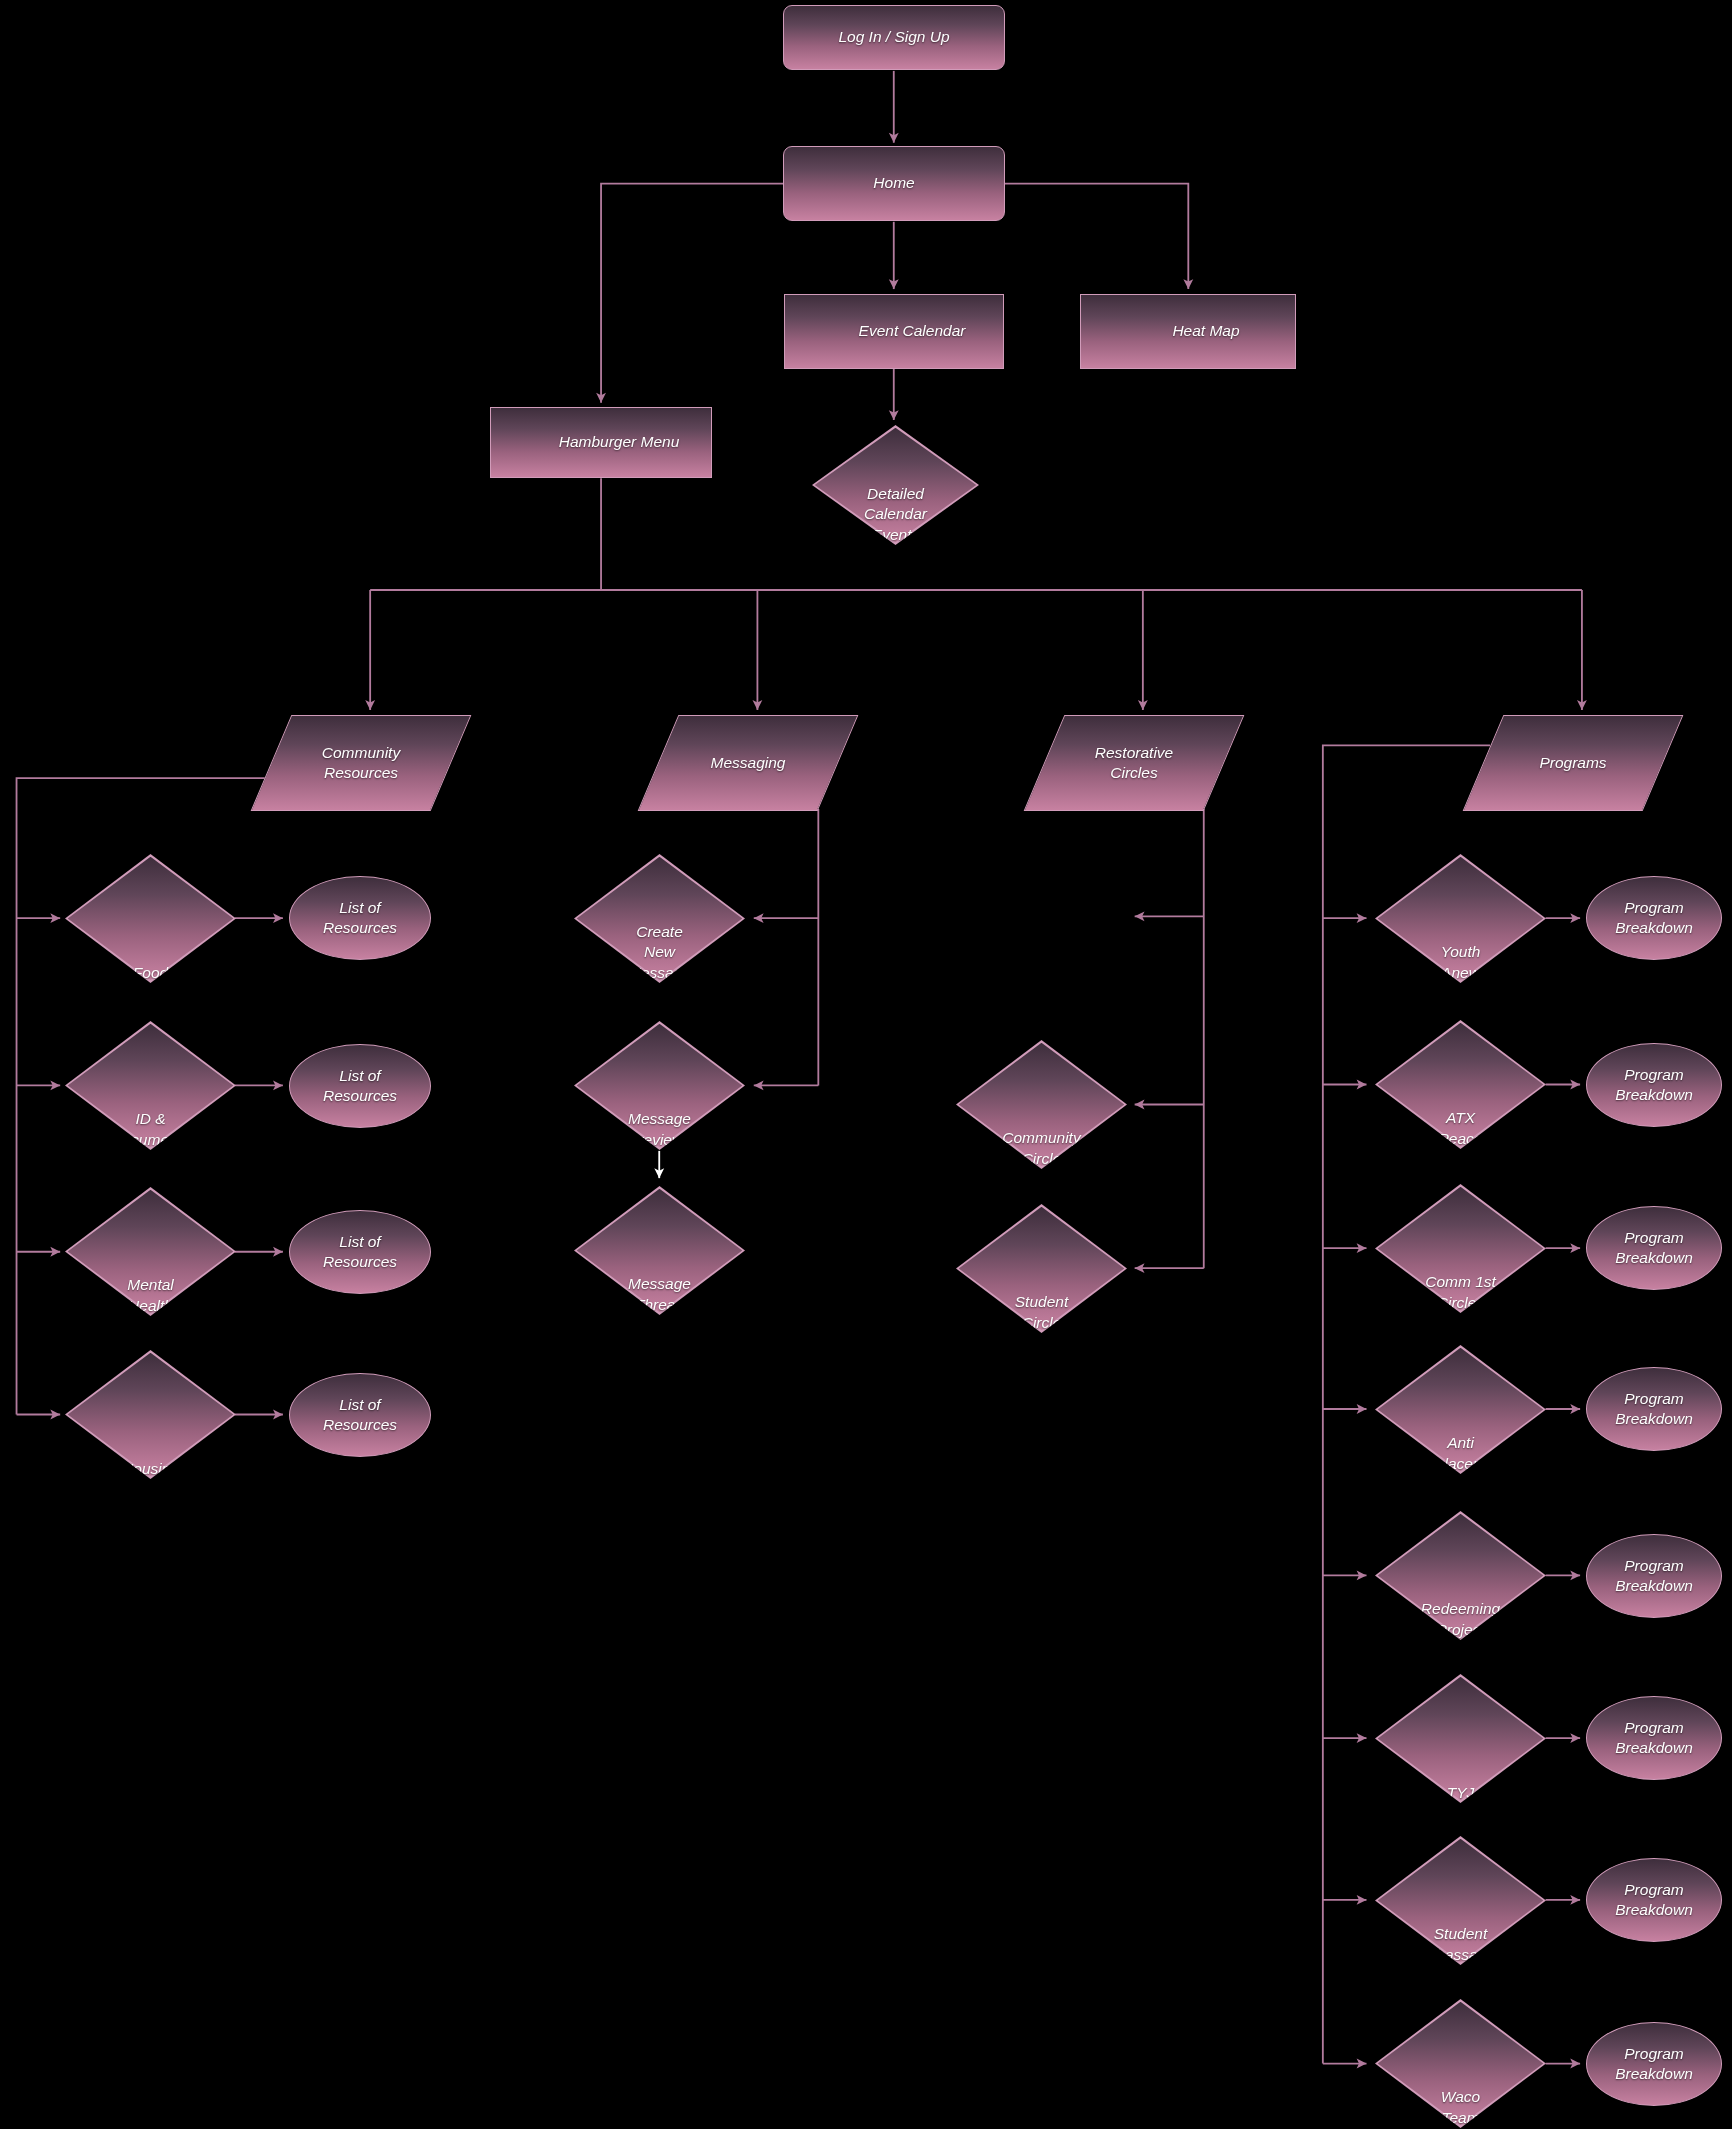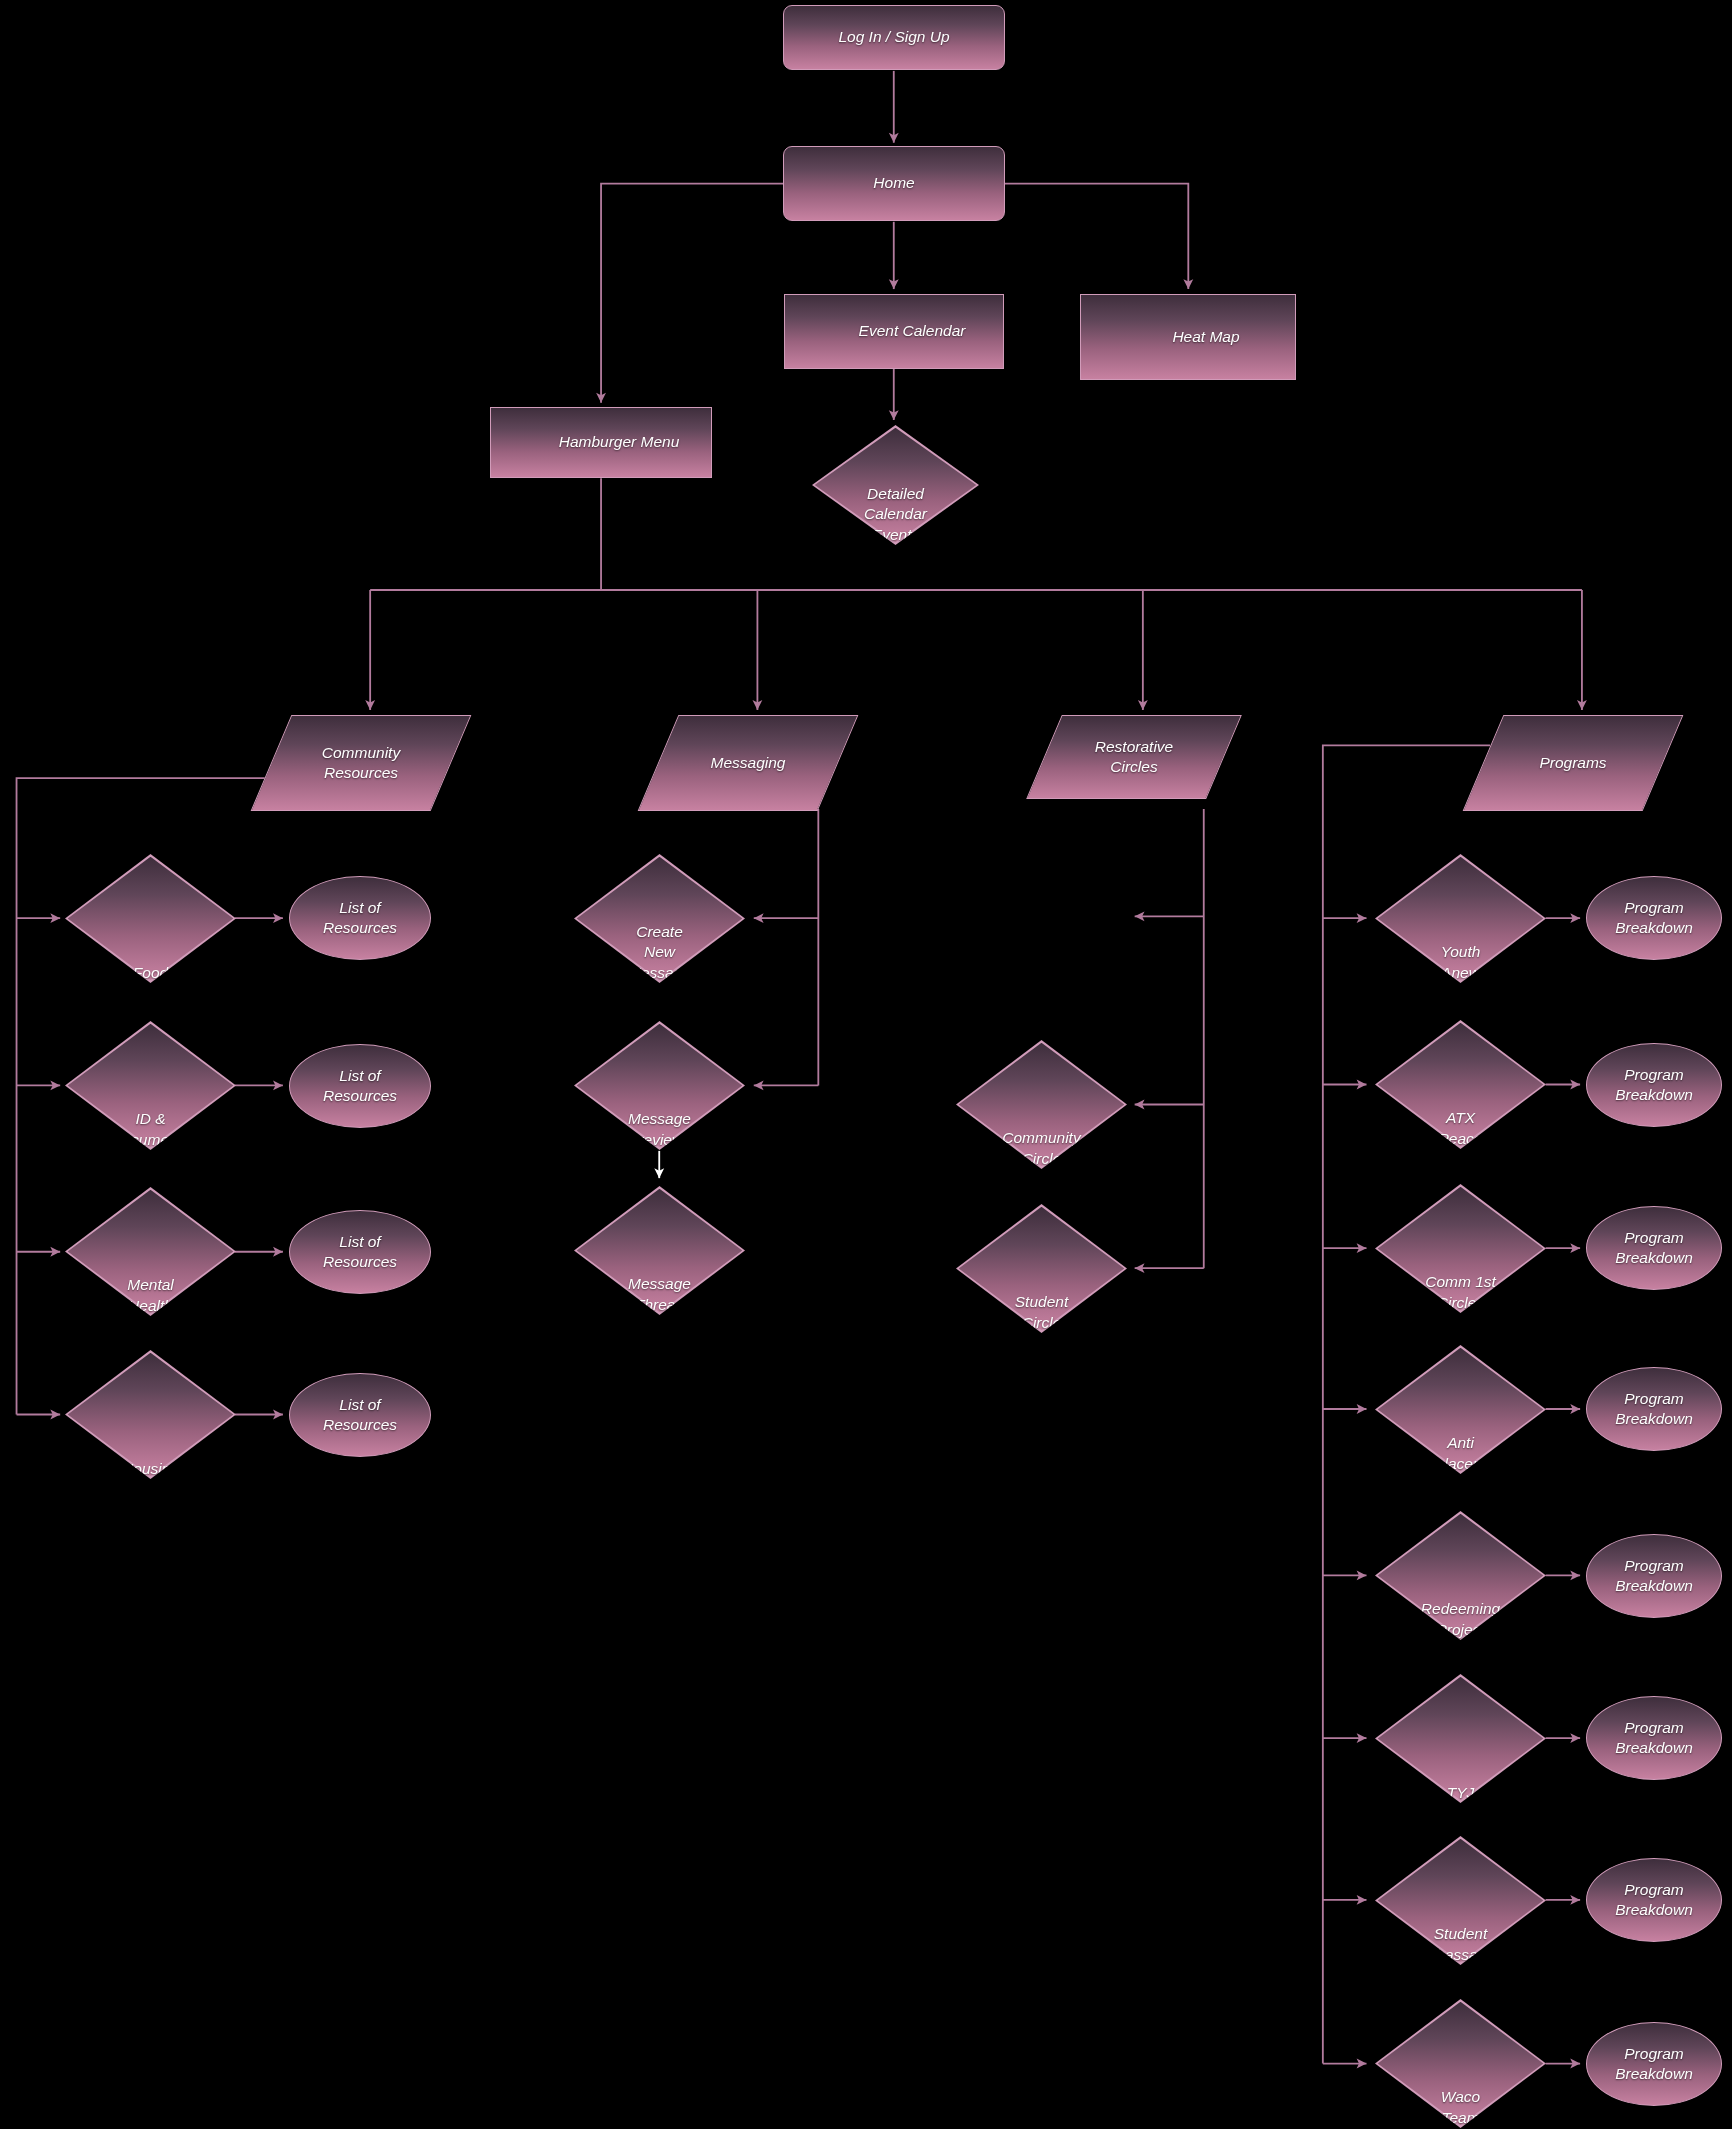--- a/index.html
+++ b/index.html
@@ -92,30 +92,30 @@
     <path d="M1700 1550 H1738" marker-end="url(#arrow)"></path>
     <path d="M1700 1733 H1738" marker-end="url(#arrow)"></path>
     <path d="M1700 1912 H1738" marker-end="url(#arrow)"></path>
     <path d="M1700 2090 H1738" marker-end="url(#arrow)"></path>
     <path d="M1700 2270 H1738" marker-end="url(#arrow)"></path>
   </svg>
 
   <div class="node rrect" style="left:783px;top:4.5px;width:222px;height:65px"><div class="lbl">Log In / Sign Up</div></div>
   <div class="node rrect" style="left:783px;top:146px;width:222px;height:75px"><div class="lbl">Home</div></div>
   <div class="node rect" style="left:784px;top:294px;width:220px;height:75px"><div class="lbl">Event Calendar</div></div>
-  <div class="node rect" style="left:1080px;top:294px;width:216px;height:86px"><div class="lbl">Heat Map</div></div>
+  <div class="node rect" style="left:1080px;top:294px;width:216px;height:75px"><div class="lbl">Heat Map</div></div>
   <div class="node rect" style="left:490px;top:407px;width:222px;height:71px"><div class="lbl">Hamburger Menu</div></div>
   <div class="node diamond" style="left:812px;top:425px;width:167px;height:120px"><div class="lbl">Detailed
 Calendar
 Events</div></div>
 
   <div class="node para" style="left:251px;top:715px;width:220px;height:96px"><div class="lbl">Community
 Resources</div></div>
   <div class="node para" style="left:638px;top:715px;width:220px;height:96px"><div class="lbl">Messaging</div></div>
-  <div class="node para" style="left:1024px;top:715px;width:220px;height:84px"><div class="lbl">Restorative
+  <div class="node para" style="left:1024px;top:715px;width:220px;height:96px"><div class="lbl">Restorative
 Circles</div></div>
   <div class="node para" style="left:1463px;top:715px;width:220px;height:96px"><div class="lbl">Programs</div></div>
 
   <div class="node diamond" style="left:65px;top:854px;width:171px;height:129px"><div class="lbl">Food</div></div>
   <div class="node diamond" style="left:65px;top:1021px;width:171px;height:129px"><div class="lbl">ID &amp;
 Documents</div></div>
   <div class="node diamond" style="left:65px;top:1187px;width:171px;height:129px"><div class="lbl">Mental
 Health</div></div>
   <div class="node diamond" style="left:65px;top:1350px;width:171px;height:129px"><div class="lbl">Housing</div></div>
   <div class="node ellipse" style="left:289px;top:876px;width:142px;height:84px"><div class="lbl">List of

